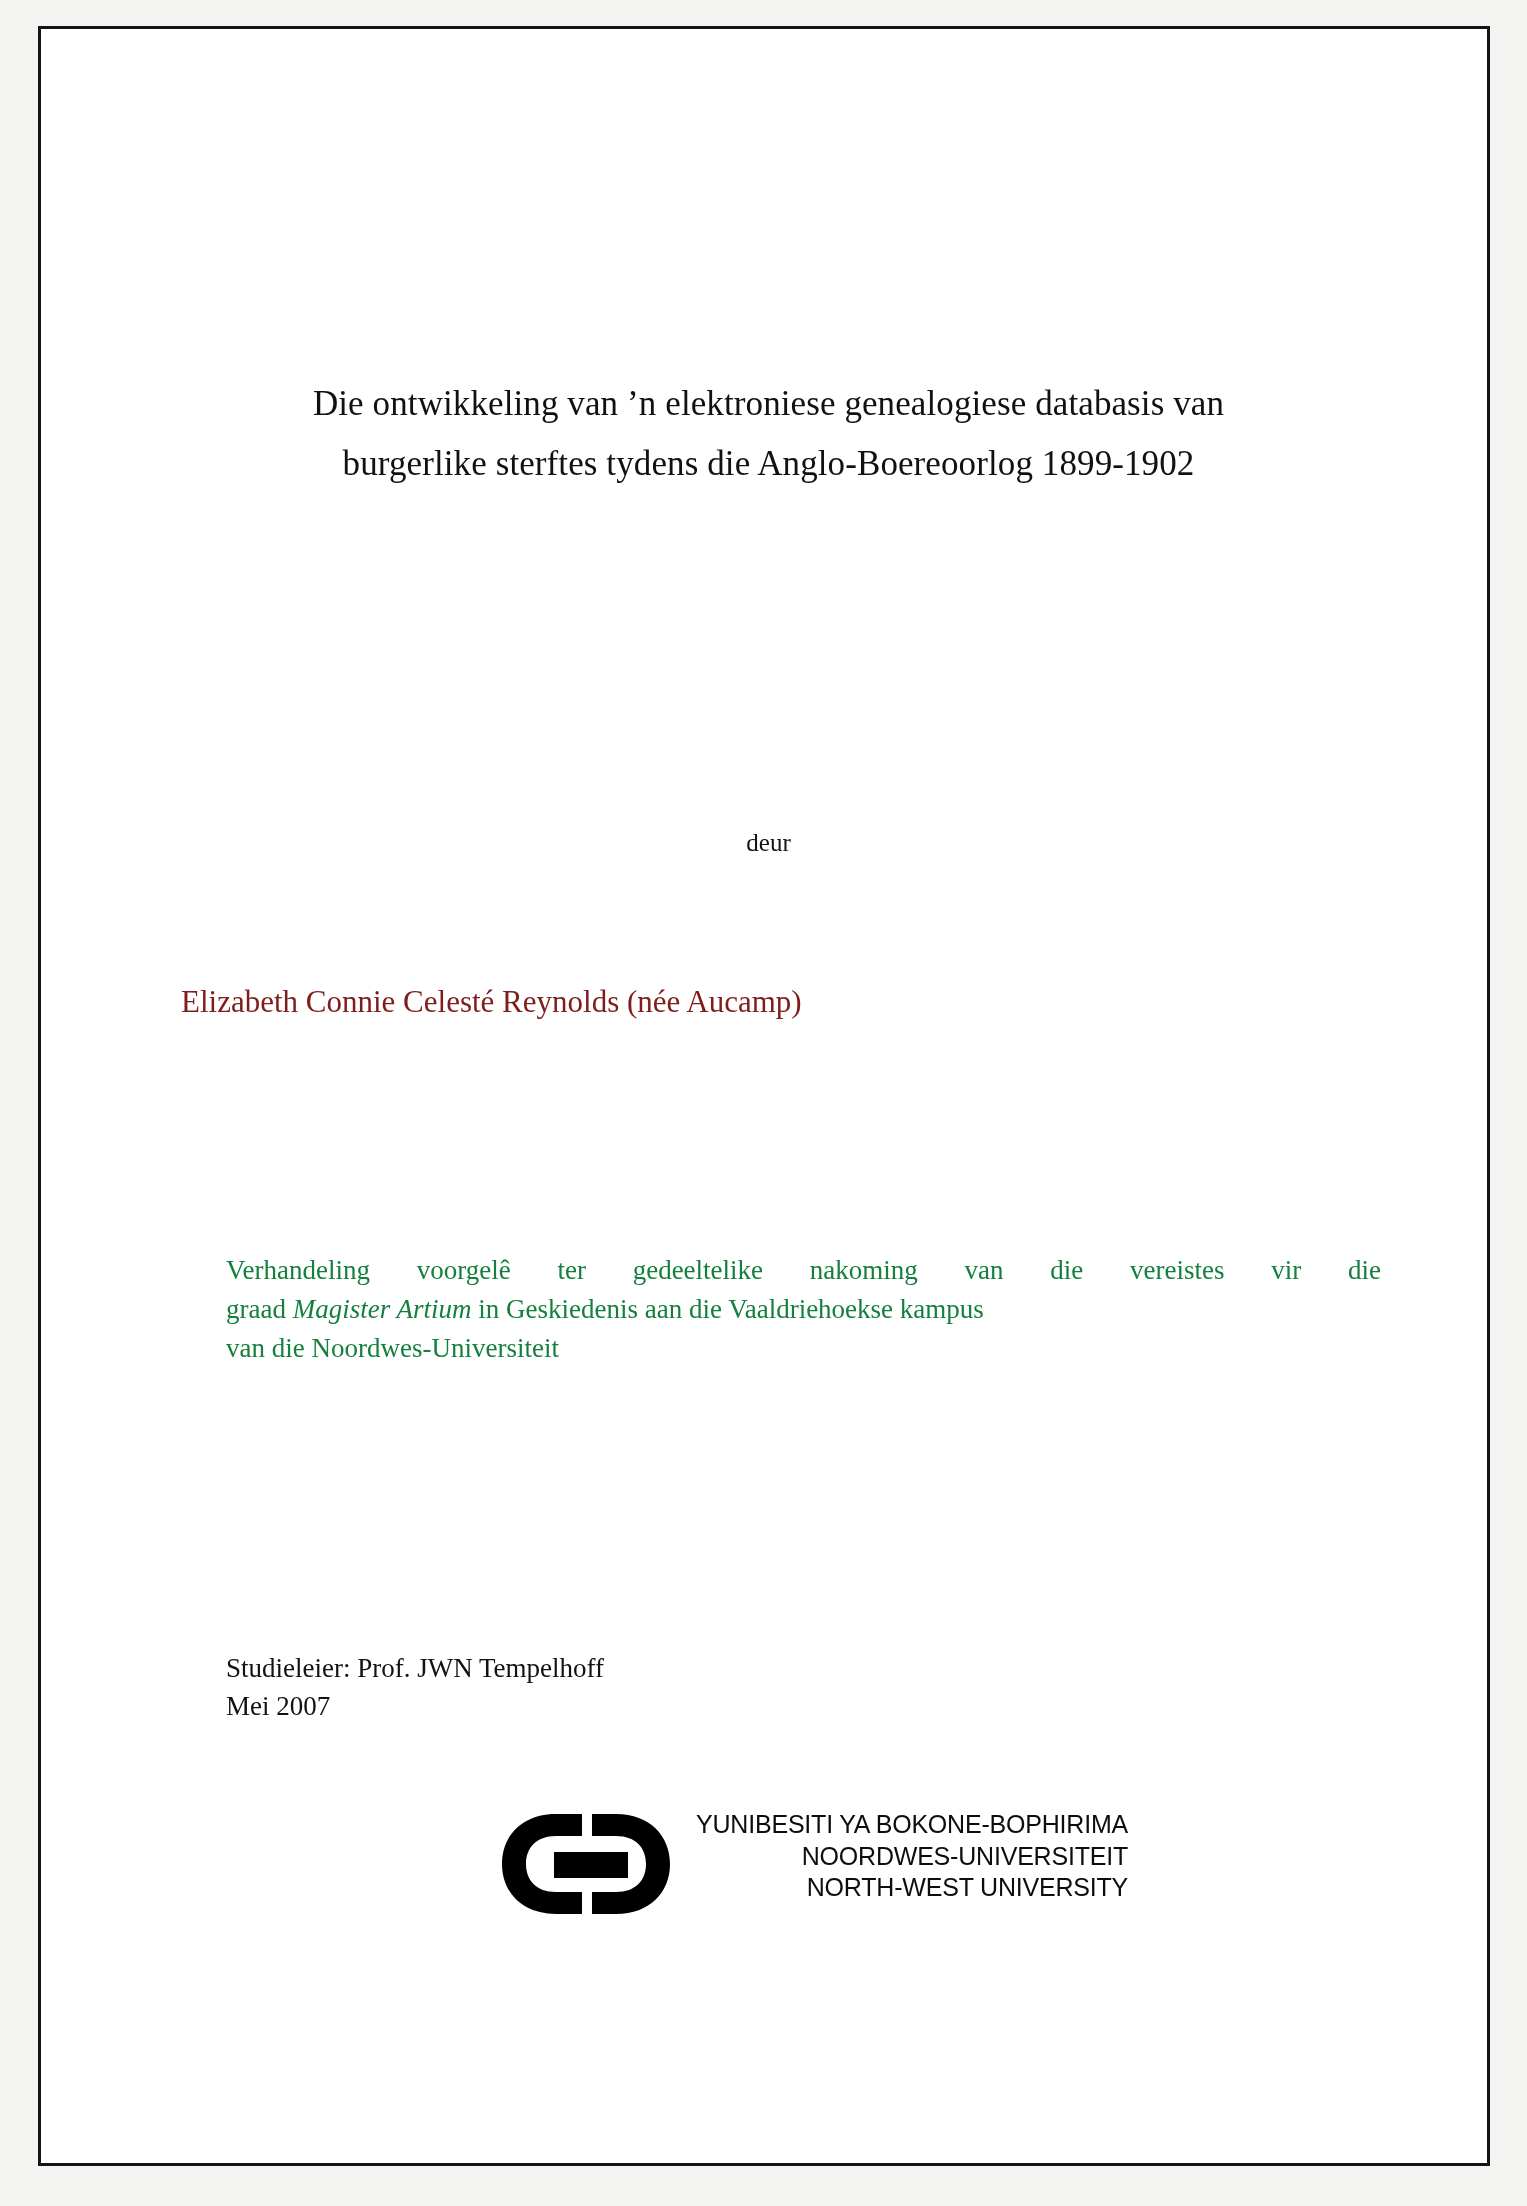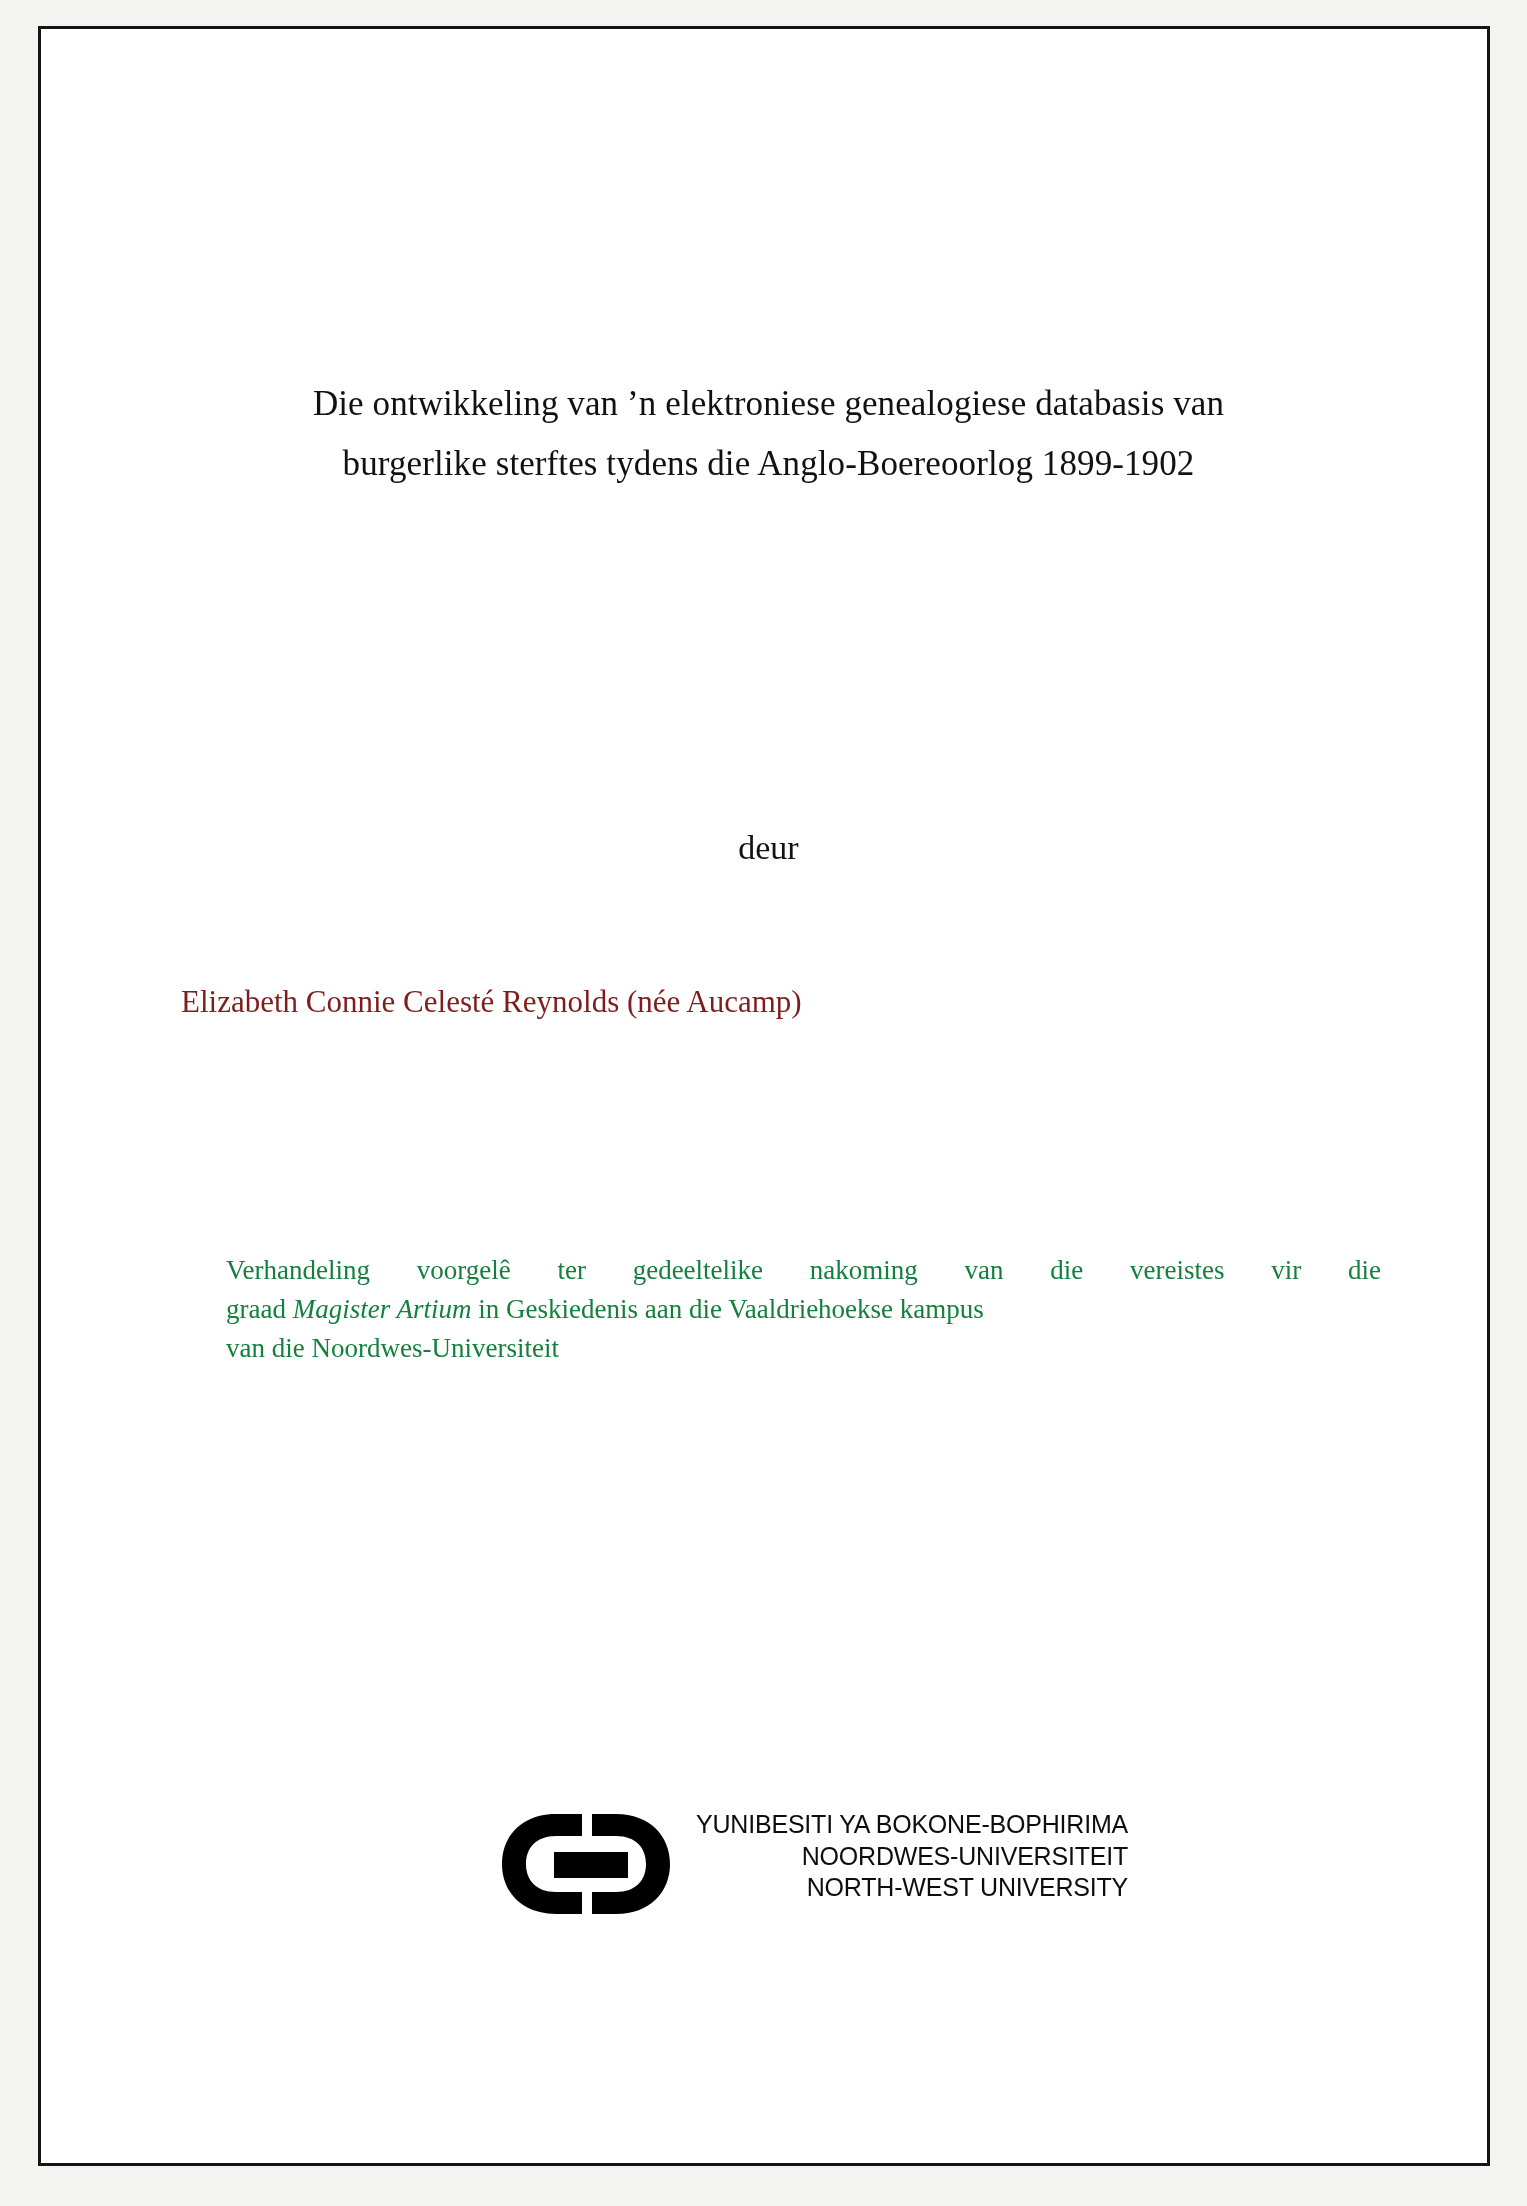--- a/index.html
+++ b/index.html
@@ -63,21 +63,21 @@
     color: #111111;
   }
 
   
   .byline-label {
     position: absolute;
     left: 140px;
     top: 800px;
     width: 1175px;
     text-align: center;
-    font-size: 34px;
+    font-size: 25px;
     color: #141414;
     font-family: Liberation Serif, serif;
   }
 
   
   .author {
     position: absolute;
     left: 140px;
     top: 955px;
     width: 1175px;
@@ -159,20 +159,24 @@
     <div class="byline-label">deur</div>
 
     <div class="author">Elizabeth Connie Celesté Reynolds (née Aucamp)</div>
 
     <div class="statement">
       <div class="just">Verhandeling voorgelê ter gedeeltelike nakoming van die vereistes vir die</div>
       <div><span>graad </span><span class="ital">Magister Artium</span><span> in Geskiedenis aan die Vaaldriehoekse kampus</span></div>
       <div>van die Noordwes-Universiteit</div>
     </div>
 
+    <div class="supervisor-block">
+      <div>Studieleier: Prof. JWN Tempelhoff</div>
+      <div>Mei 2007</div>
+    </div>
 
     <div class="logo-block">
       <svg class="logo-mark" viewBox="0 0 190 112" aria-hidden="true">
         <path d="M60 6 C26 6 6 28 6 56 C6 84 26 106 60 106 L86 106 L86 84 L60 84 C40 84 30 72 30 56 C30 40 40 28 60 28 L86 28 L86 6 Z" fill="#000000"></path>
         <rect x="58" y="44" width="74" height="26" fill="#000000"></rect>
         <path d="M96 6 L120 6 C154 6 174 28 174 56 C174 84 154 106 120 106 L96 106 L96 84 L120 84 C140 84 150 72 150 56 C150 40 140 28 120 28 L96 28 Z" fill="#000000"></path>
       </svg>
       <div class="logo-text">
         <div>YUNIBESITI YA BOKONE-BOPHIRIMA</div>
         <div>NOORDWES-UNIVERSITEIT</div>

